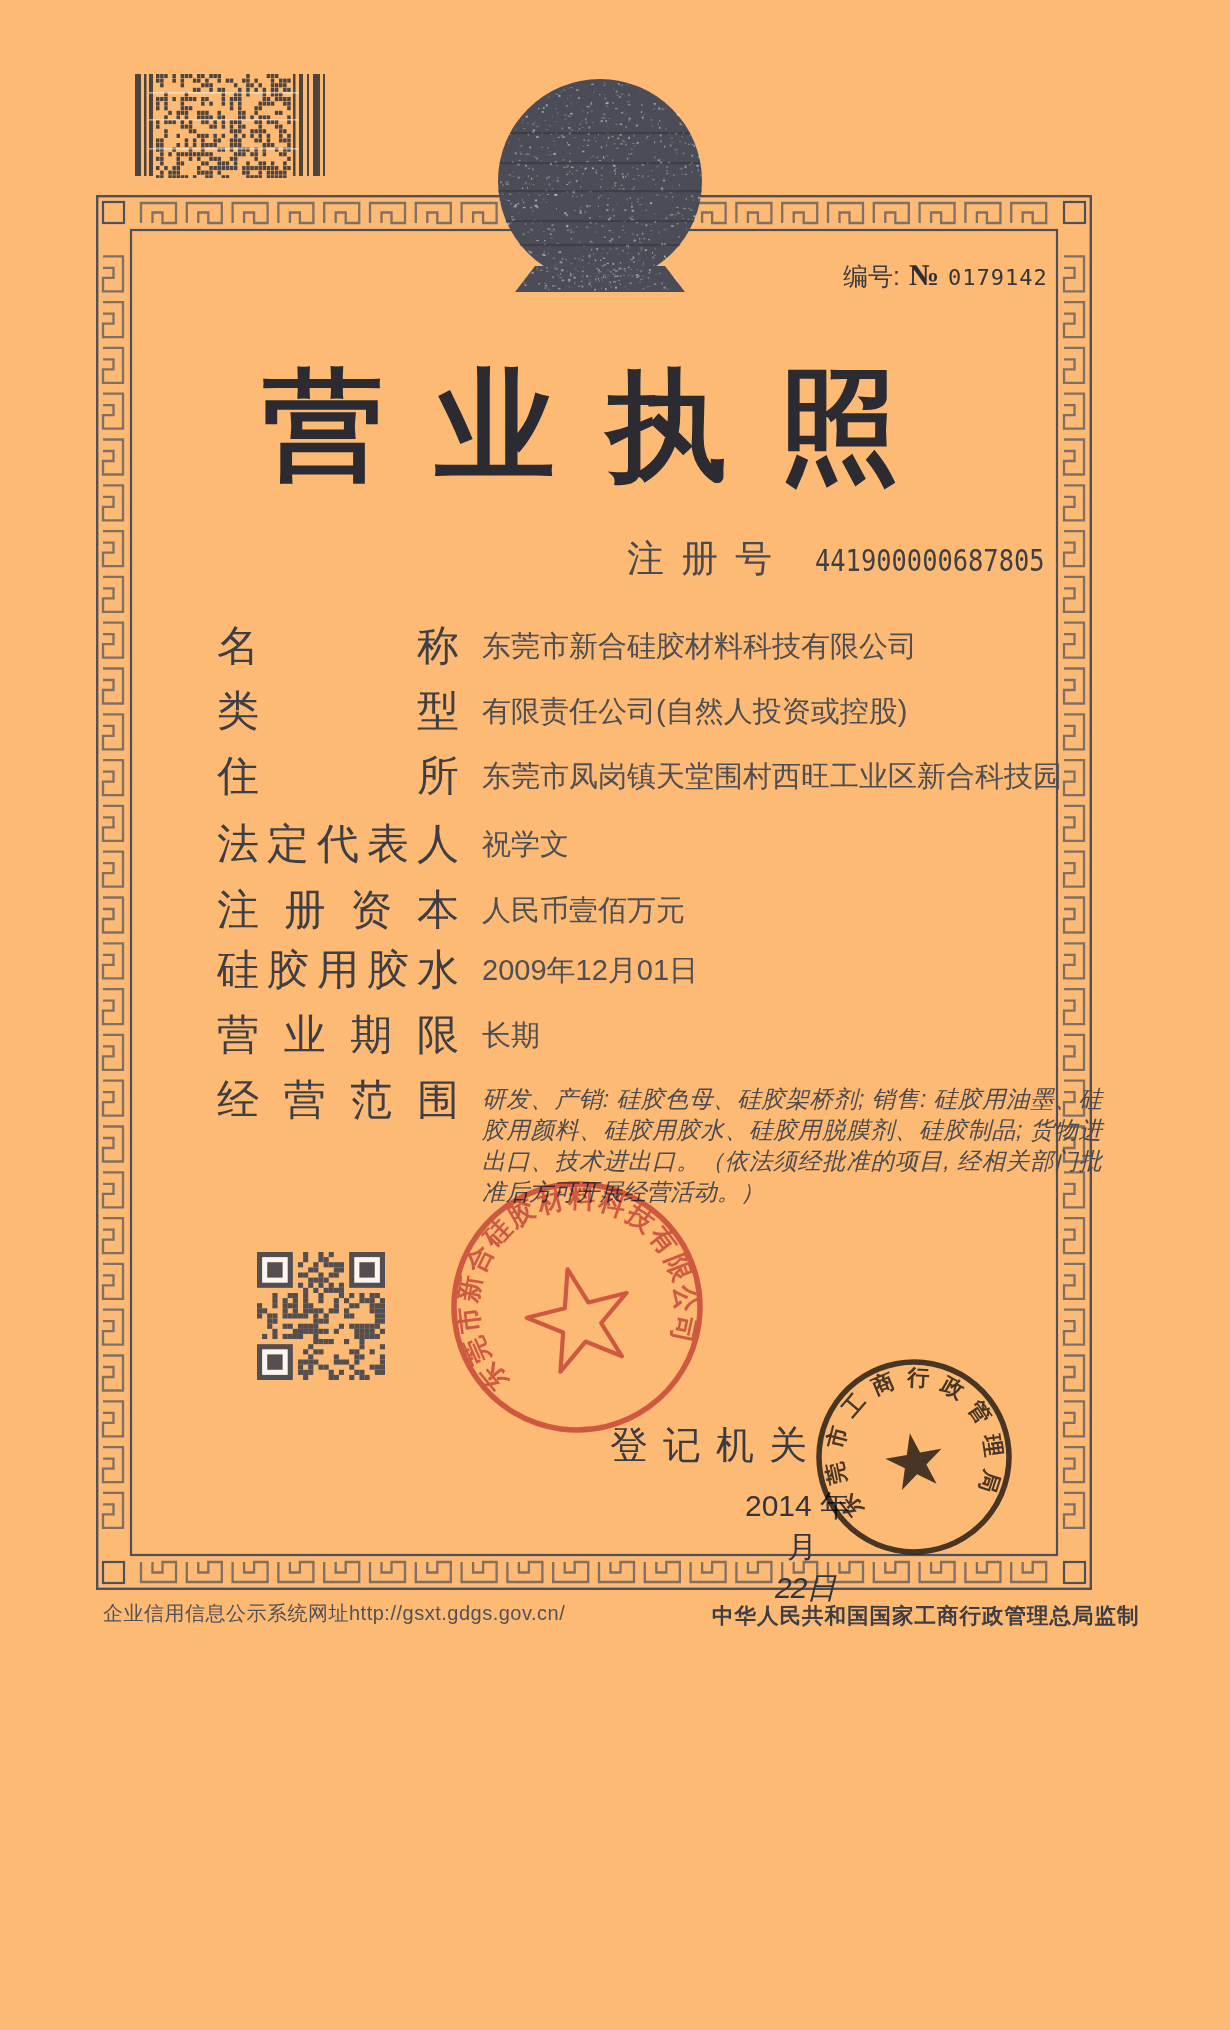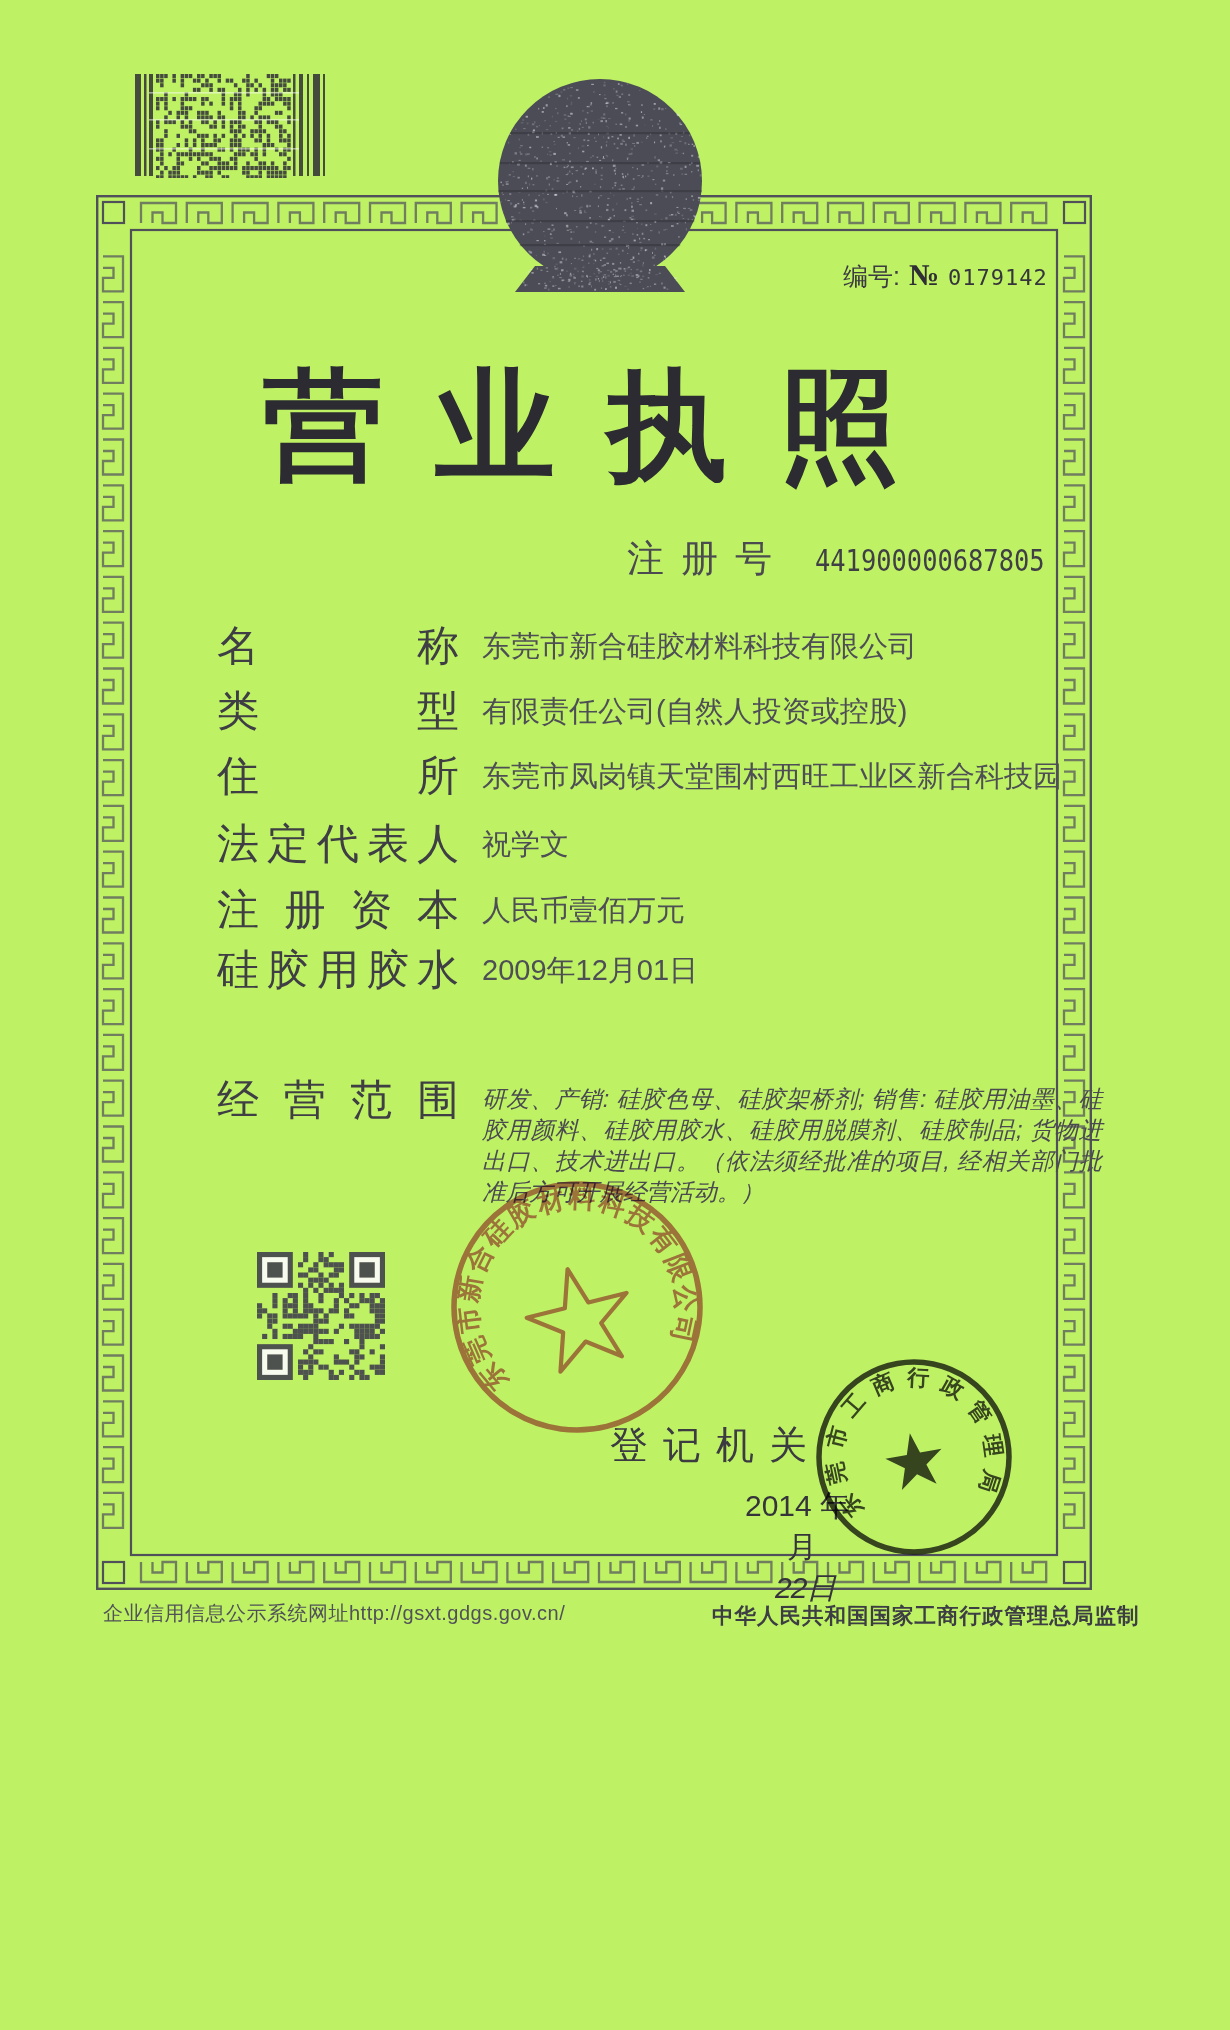--- a/index.html
+++ b/index.html
@@ -1,17 +1,17 @@
 <!DOCTYPE html>
 <html><head>
 <meta charset="utf-8">
 <style>
   * { margin:0; padding:0; box-sizing:border-box; }
   html,body { background:#ffffff; }
-  .sheet { position:relative; width:1230px; height:2030px; background:#bef264;
+  .sheet { position:relative; width:1230px; height:2030px; background:#fdba74;
            font-family:"Liberation Sans", sans-serif; overflow:hidden; }
   svg text { font-family:"Liberation Sans", sans-serif; }
 
   .frame   { position:absolute; left:96px;  top:195px;  width:996px; height:1395px; }
   .bp      { fill:none; stroke:#55555e; stroke-width:2.3; opacity:.75; }
   .barcode { position:absolute; left:135px; top:72px;  width:190px; height:106px; }
   .emblem  { position:absolute; left:494px; top:74px;  width:212px; height:222px; }
 
   .serial  { position:absolute; left:843px; top:258px; color:#3b3b41; font-size:25px;
              display:flex; align-items:baseline; gap:9px; }
@@ -1342,20 +1342,24 @@
     <span class="fvalue">祝学文</span>
   </div>
   <div class="frow" style="top:882px">
     <span class="flabel">注册资本</span>
     <span class="fvalue">人民币壹佰万元</span>
   </div>
   <div class="frow" style="top:942px">
     <span class="flabel">硅胶用胶水</span>
     <span class="fvalue">2009年12月01日</span>
   </div>
+  <div class="frow" style="top:1007px">
+    <span class="flabel">营业期限</span>
+    <span class="fvalue">长期</span>
+  </div>
   <div class="frow scope" style="top:1072px">
     <span class="flabel">经营范围</span>
     <span class="fvalue">研发、产销: 硅胶色母、硅胶架桥剂; 销售: 硅胶用油墨、硅胶用颜料、硅胶用胶水、硅胶用脱膜剂、硅胶制品; 货物进出口、技术进出口。（依法须经批准的项目, 经相关部门批准后方可开展经营活动。）</span>
   </div>
 
   <svg class="qr" viewBox="0 0 128 128">
       <g fill="#45454d" opacity=".92">
         <rect x="46.1" y="0.0" width="5.12" height="5.12"></rect>
         <rect x="61.4" y="0.0" width="5.12" height="5.12"></rect>
         <rect x="71.7" y="0.0" width="5.12" height="5.12"></rect>

